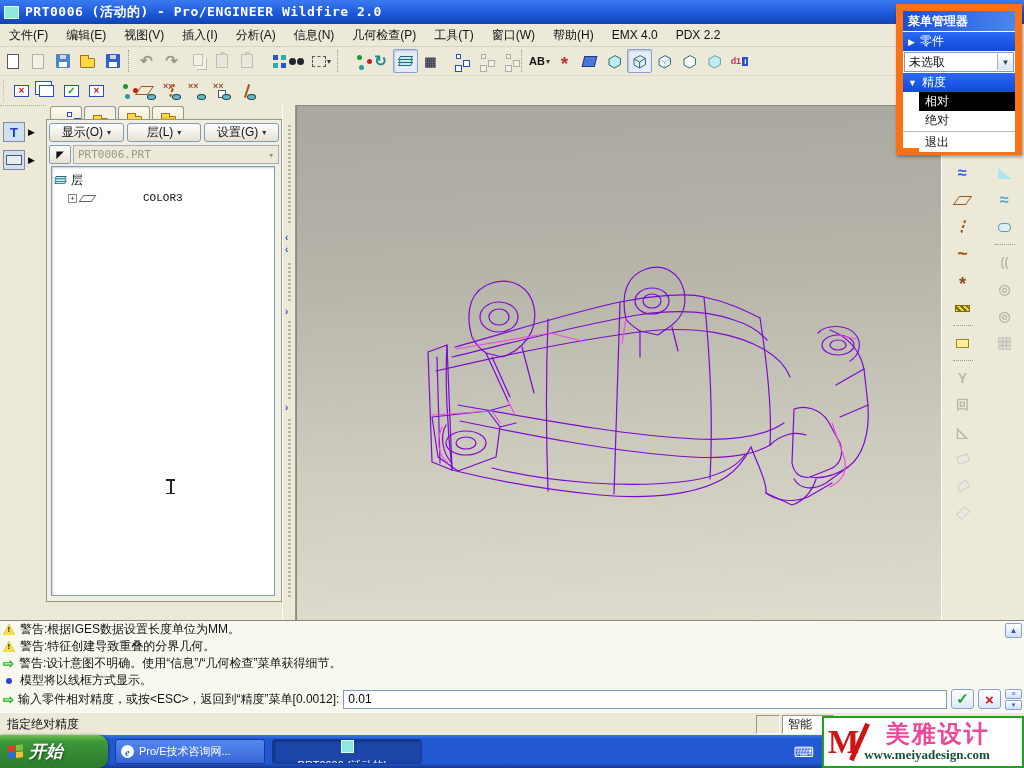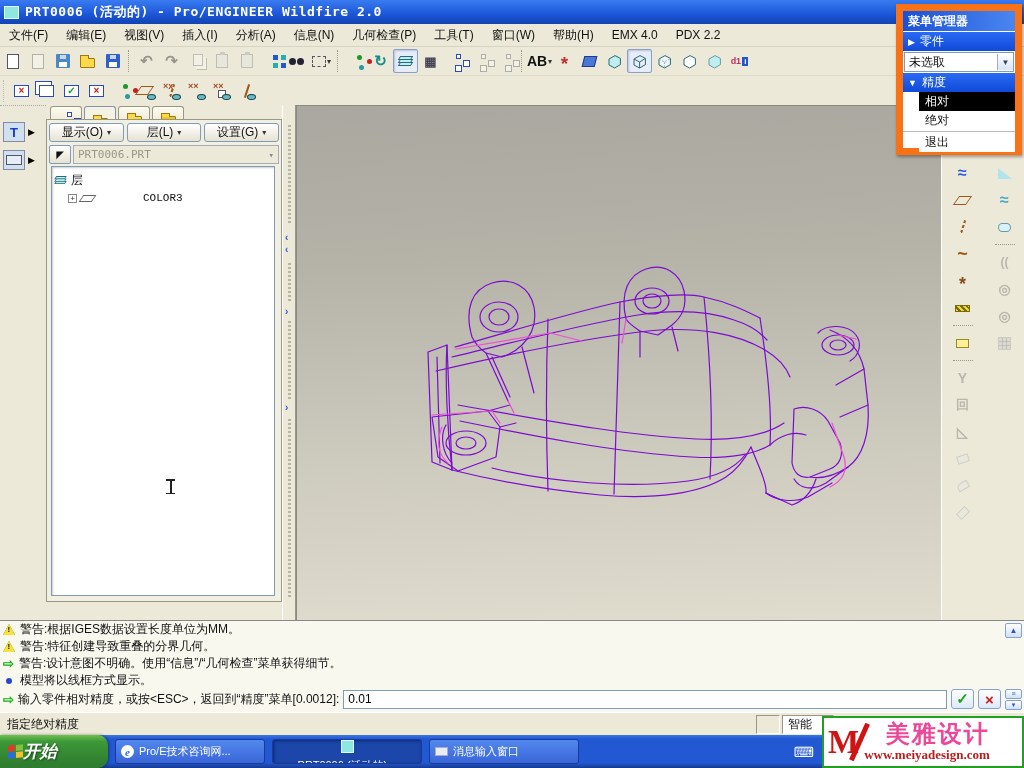--- a/index.html
+++ b/index.html
@@ -136,40 +136,40 @@
 
   
   .statusbar { position:absolute; left:0; top:712px; width:1024px; height:23px; background:#ece9d8; display:flex; align-items:center; border-top:1px solid #fff; }
   .stcell { height:19px; display:flex; align-items:center; padding:0 5px; border:1px solid; border-color:#9a9786 #fff #fff #9a9786; margin-left:2px; }
   .stmain { flex:1; border:none; }
   .stsmall { width:24px; }
   .stfilter { width:52px; background:#fff; }
 
   
   .taskbar { position:absolute; left:0; top:735px; width:1024px; height:33px; background:linear-gradient(#3a77e8 0%,#2258d2 12%,#2258d2 85%,#16398c 100%); display:flex; align-items:center; }
-  .startbtn { width:108px; height:33px; border-radius:0 10px 10px 0; background:linear-gradient(#6fc04f 0%,#3c9838 20%,#2f7d2f 90%); display:flex; align-items:center; padding-left:8px; box-shadow:1px 0 3px rgba(0,0,0,.4); }
+  .startbtn { width:108px; height:33px; border-radius:0 10px 10px 0; background:linear-gradient(#6fc04f 0%,#3c9838 20%,#2f7d2f 90%); display:flex; align-items:center; gap:6px; padding-left:8px; box-shadow:1px 0 3px rgba(0,0,0,.4); }
   .flag { display:grid; grid-template-columns:7px 7px; grid-template-rows:6px 6px; gap:1px; transform:skewY(-6deg); }
   .flag i:nth-child(1){background:#e23a2a;} .flag i:nth-child(2){background:#7cc23a;}
   .flag i:nth-child(3){background:#2a6ae2;} .flag i:nth-child(4){background:#f2c22a;}
   .startbtn span { color:#fff; font-weight:bold; font-style:italic; font-size:17px; text-shadow:1px 1px 2px #1a4a1a; }
   .task { width:150px; height:25px; margin-left:7px; border-radius:3px; border:1px solid #1a3a9a; background:linear-gradient(#5288ee,#3a66d8); display:flex; align-items:center; gap:5px; padding:0 5px; color:#fff; font-size:11px; white-space:nowrap; overflow:hidden; }
   .task.active { background:#1c46aa; box-shadow:inset 1px 1px 3px #0c2a70;flex-direction:column; }
   .task .ticon { width:13px; height:13px; flex:none; display:flex; align-items:center; justify-content:center; }
   .tie { background:#fff; border-radius:50%; color:#2a6ae2; font-weight:bold; font-style:italic; font-size:11px; font-family:"Liberation Serif",serif; }
   .tcube { background:#8fe8e0; border:1px solid #dff; }
   .tkbd { background:#e8ecf4; border:1px solid #aac; height:9px !important; }
   .tray-kbd { margin-left:auto; margin-right:210px; color:#fff; font-size:14px; }
 
   
   .wm { position:absolute; left:822px; top:716px; width:202px; height:52px; background:#fff; border:2px solid #21a121; z-index:99; display:flex; align-items:center; padding:0 4px; }
   .wm .m { color:#d01414; font-size:33px; font-weight:900; font-family:"Liberation Serif",serif; line-height:1; }
   .wm .slash { width:5px; height:40px; background:#d01414; transform:rotate(24deg); margin:0 2px 0 -2px; }
   .wm .col { display:flex; flex-direction:column; }
   .wm .brand { font-size:24px; font-weight:bold; color:#ec4899; letter-spacing:2px; line-height:1.1;text-align:right; }
-  .wm .url { font-size:13px; font-weight:bold; color:#b91c1c; font-family:"Liberation Serif",serif; }
+  .wm .url { font-size:13px; font-weight:bold; color:#14532d; font-family:"Liberation Serif",serif; }
 </style>
 </head>
 <body>
 
 <div id="app">
 
   <div class="titlebar">
     <span class="appicon"></span>
     <span class="title">PRT0006 (活动的) - Pro/ENGINEER Wildfire 2.0</span>
   </div>
@@ -252,21 +252,21 @@
         <span class="i-tree"></span>
       </span>
     <span class="ic disabled">
         <span class="i-tree"></span>
       </span>
     <span class="ic disabled">
         <span class="i-tree"></span>
       </span>
     <span class="tbsep"></span>
     <span class="ic">
-        <b style="font-size:14px">AB</b>
+        <b style="font-size:11px">AB</b>
         <span class="caret">▾</span>
       </span>
     <span class="ic">
         <b style="font-size:19px;color:#c03030;margin-top:6px">*</b>
       </span>
     <span class="ic">
         <span class="i-skv"></span>
       </span>
     <span class="ic">
       <svg class="cube" viewBox="0 0 17 17">
@@ -631,24 +631,20 @@
       <span>开始</span>
     </div>
     <div class="task">
       <span class="ticon tie">e</span>
       <span>Pro/E技术咨询网...</span>
     </div>
     <div class="task active">
       <span class="ticon tcube"></span>
       <span>PRT0006 (活动的)...</span>
     </div>
-    <div class="task">
-      <span class="ticon tkbd"></span>
-      <span>消息输入窗口</span>
-    </div>
     <span class="tray-kbd">⌨</span>
   </div>
 
   <div class="wm">
     <span class="m">M</span>
     <span class="slash"></span>
     <span class="col">
       <span class="brand">美雅设计</span>
       <span class="url">www.meiyadesign.com</span>
     </span>

